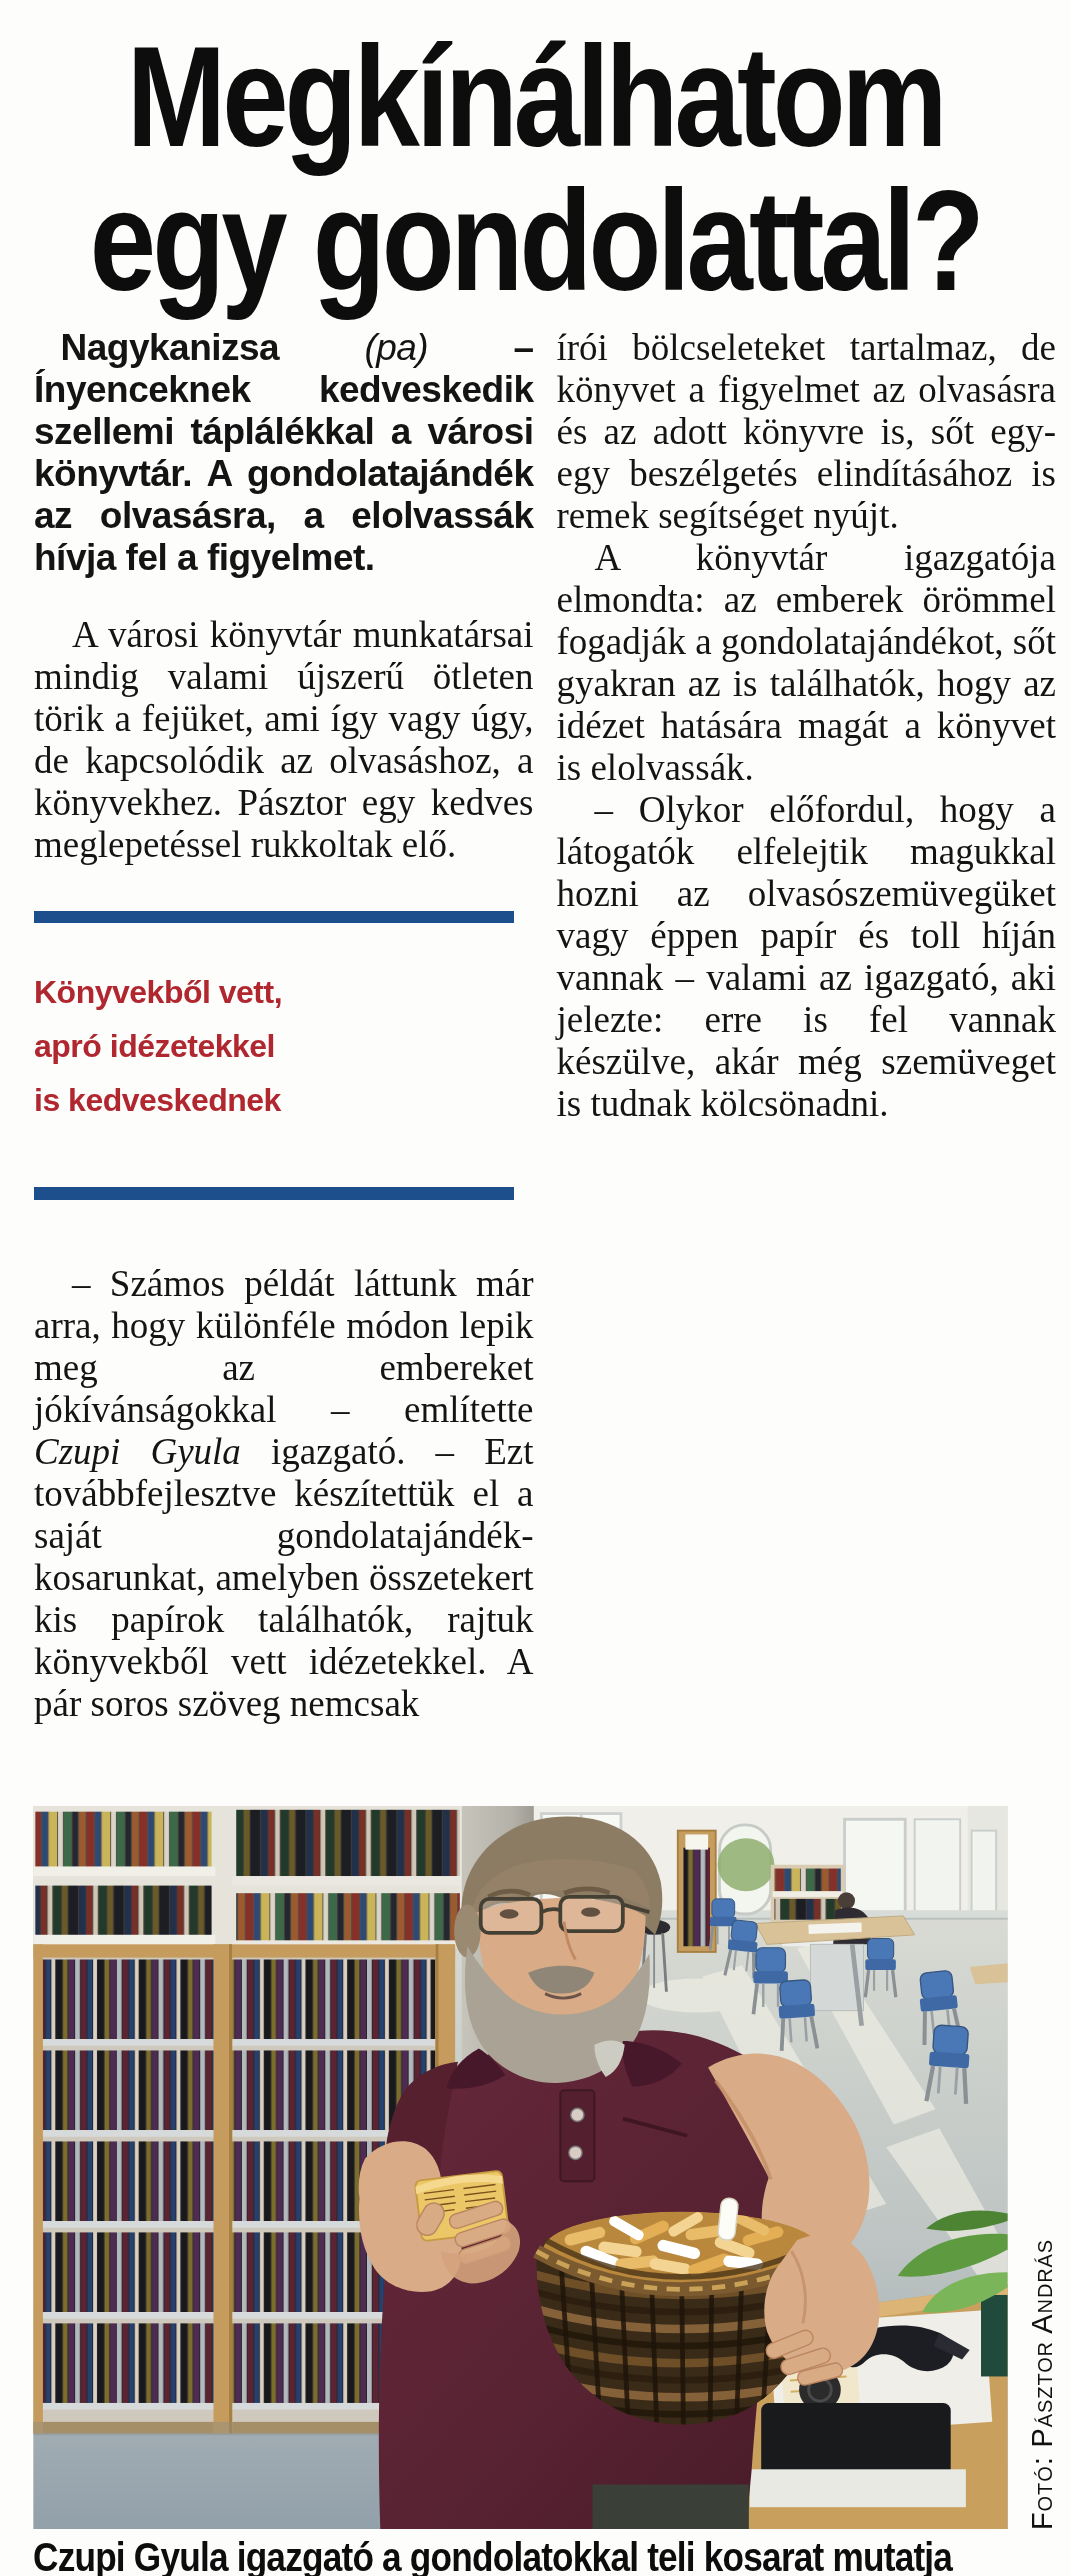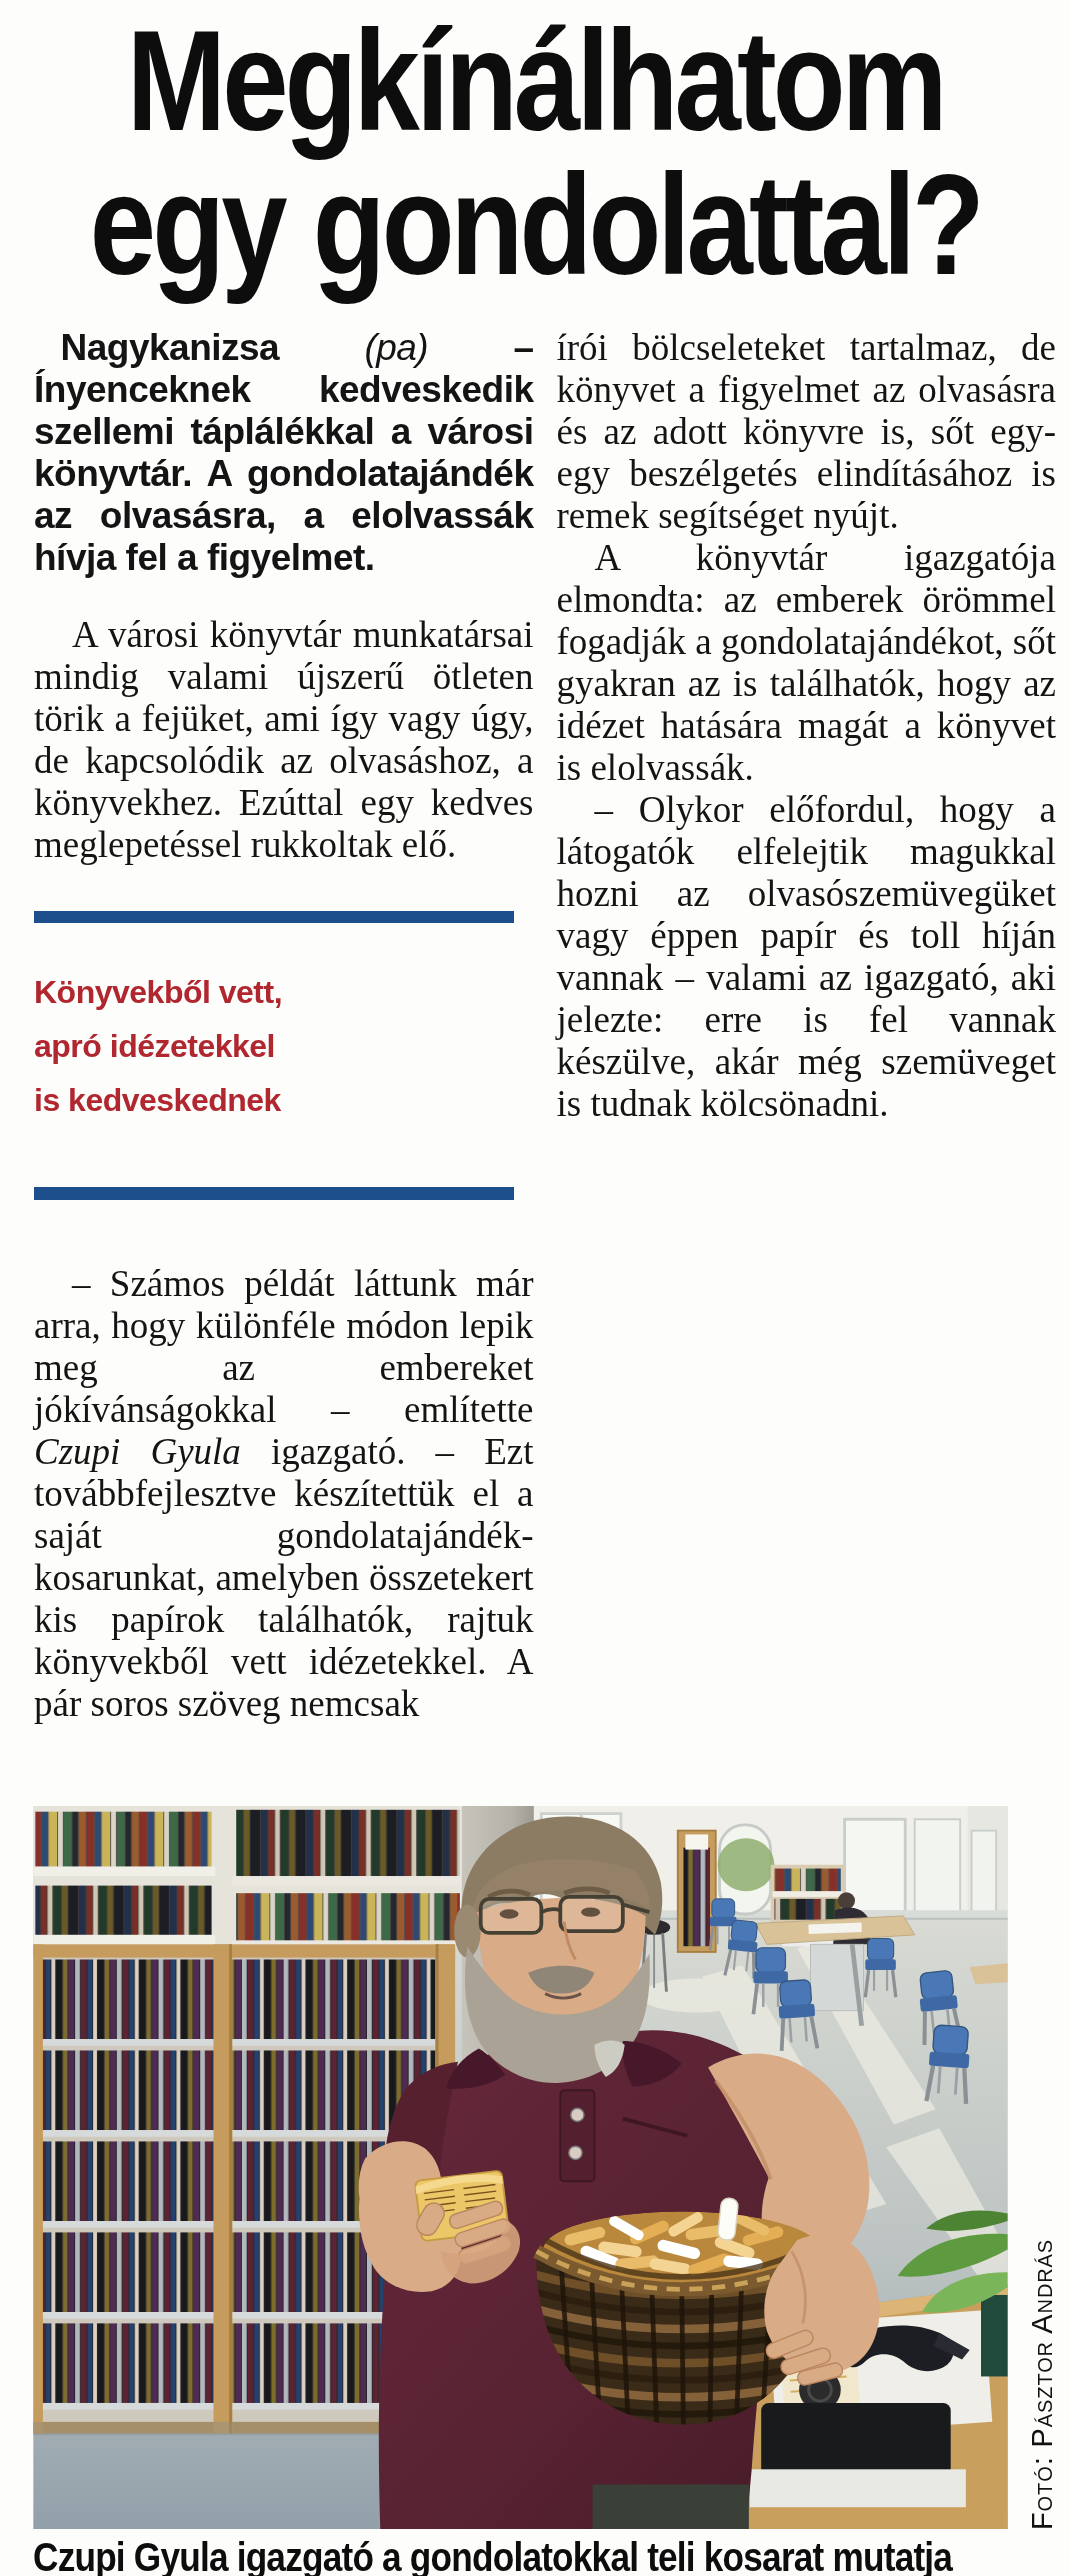--- a/index.html
+++ b/index.html
@@ -7,21 +7,21 @@
   .page{
     position:relative;
     width:1070px;height:2576px;
     background:#fdfdfb;
     overflow:hidden;
     font-family:"Liberation Serif", serif;
     color:#141414;
   }
   
   .headline{
-    position:absolute;top:9px;left:0;width:1070px;
+    position:absolute;top:25px;left:0;width:1070px;
     text-align:center;
     font-family:"Liberation Sans", sans-serif;
     font-weight:bold;
     color:#0d0d0d;
     line-height:144px;
     font-size:142px;
     letter-spacing:-4.7px;
   }
   .headline .hl-line{
     display:inline-block;
@@ -119,21 +119,21 @@
   <h1 class="headline" style="margin:0;">
     <span class="hl-line">Megkínálhatom</span><br>
     <span class="hl-line">egy gondolattal?</span>
   </h1>
 
   <div class="columns">
 
     <div class="col">
       <p class="lead"><span class="dateline">Nagykanizsa</span> <span class="agency">(pa)</span><span> – Ínyenceknek kedveskedik szellemi táplálékkal a városi könyvtár. A gondolatajándék az olvasásra, a elolvassák hívja fel a figyelmet.</span></p>
 
-      <p class="indent para1">A városi könyvtár munkatársai mindig valami újszerű ötleten törik a fejüket, ami így vagy úgy, de kapcsolódik az olvasáshoz, a könyvekhez. Ezúttal egy kedves meglepetéssel rukkoltak elő.</p>
+      <p class="indent para1">A városi könyvtár munkatársai mindig valami újszerű ötleten törik a fejüket, ami így vagy úgy, de kapcsolódik az olvasáshoz, a könyvekhez. Pásztor egy kedves meglepetéssel rukkoltak elő.</p>
 
       <hr class="rule rule-top">
 
       <div class="subhead">
         <div>Könyvekből vett,</div>
         <div>apró idézetekkel</div>
         <div>is kedveskednek</div>
       </div>
 
       <hr class="rule rule-bottom">

